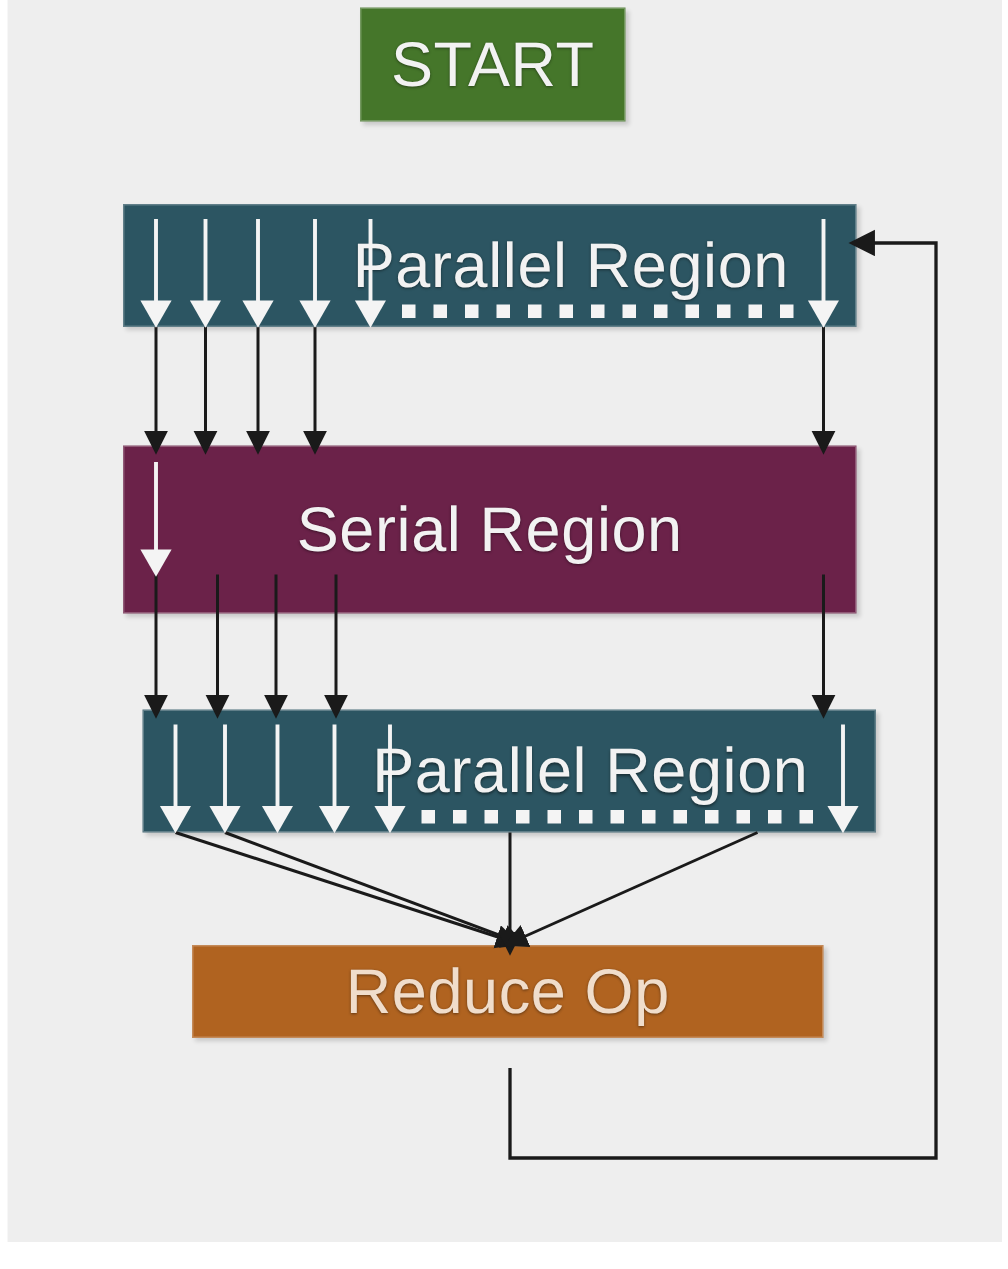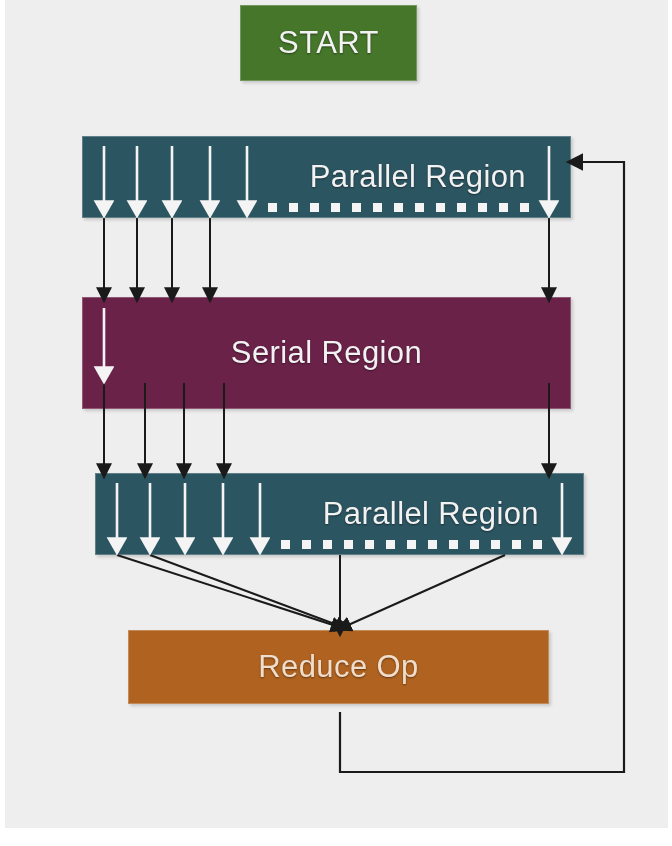--- a/index.html
+++ b/index.html
@@ -33,21 +33,21 @@
     width: 672px; height: 18px;
     background: #ffffff;
   }
   .node {
     position: absolute;
     box-sizing: border-box;
     display: flex;
     align-items: center;
     justify-content: center;
     color: #f2f2f2;
-    font-size: 31px;
+    font-size: 42px;
     letter-spacing: 0.4px;
     text-shadow: 0 1px 2px rgba(0,0,0,0.45);
     border: 1px solid rgba(255,255,255,0.25);
     box-shadow: 2px 2px 3px rgba(0,0,0,0.16);
   }
   .node-label {
     position: relative;
     z-index: 4;
     pointer-events: none;
   }
@@ -70,21 +70,21 @@
   }
   #node-parallel-2 {
     left: 95px; top: 473px;
     width: 489px; height: 82px;
     background: #2c5562;
     justify-content: flex-end;
     padding-right: 44px;
   }
   #node-reduce {
     left: 128px; top: 630px;
-    width: 421px; height: 74px;
+    width: 421px; height: 62px;
     background: #b06320;
     color: #f0ddcb;
   }
   svg.layer {
     position: absolute;
     left: 0; top: 0;
     width: 672px; height: 846px;
     pointer-events: none;
   }
   svg.layer.under { z-index: 1; }

